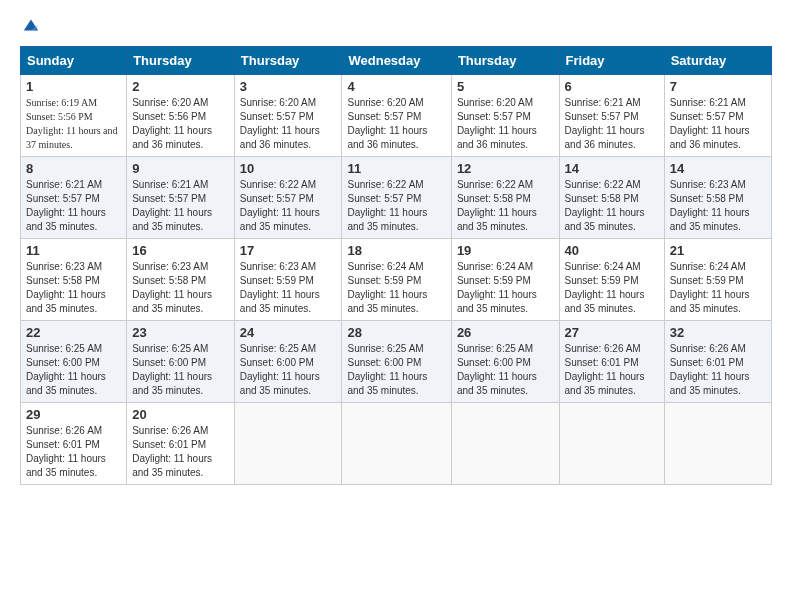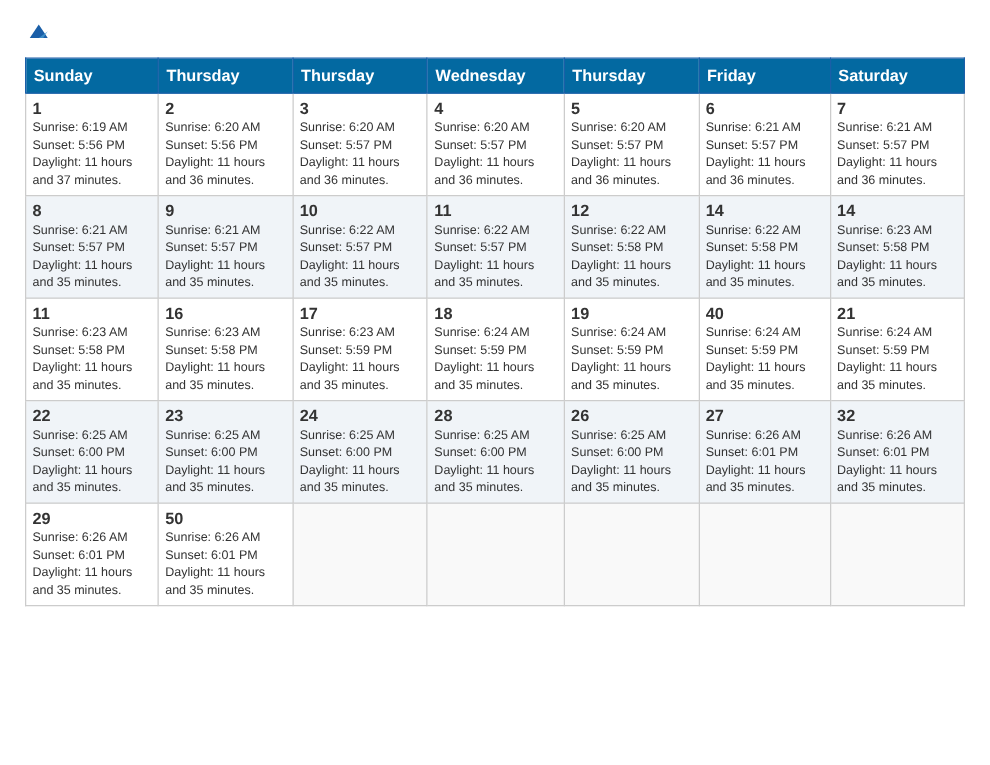--- a/index.html
+++ b/index.html
@@ -132,21 +132,21 @@
           <th>Wednesday</th>
           <th>Thursday</th>
           <th>Friday</th>
           <th>Saturday</th>
         </tr>
     </thead>
     <tbody id="calendar-body">
     <tr>
           <td>
             <span class="day-number">1</span>
-            <div class="day-info" style="white-space: pre-line;">Sunrise: 6:19 AM
+            <div class="day-info" style="white-space: pre-line; font-family: Liberation Serif, serif;">Sunrise: 6:19 AM
 Sunset: 5:56 PM
 Daylight: 11 hours and 37 minutes.</div>
           </td>
           <td>
             <span class="day-number">2</span>
             <div class="day-info" style="white-space: pre-line;">Sunrise: 6:20 AM
 Sunset: 5:56 PM
 Daylight: 11 hours and 36 minutes.</div>
           </td>
           <td>
@@ -313,21 +313,21 @@
           </td>
         </tr>
         <tr>
           <td>
             <span class="day-number">29</span>
             <div class="day-info" style="white-space: pre-line;">Sunrise: 6:26 AM
 Sunset: 6:01 PM
 Daylight: 11 hours and 35 minutes.</div>
           </td>
           <td>
-            <span class="day-number">50</span>
+            <span class="day-number">20</span>
             <div class="day-info" style="white-space: pre-line;">Sunrise: 6:26 AM
 Sunset: 6:01 PM
 Daylight: 11 hours and 35 minutes.</div>
           </td>
           <td class="empty-cell"></td>
           <td class="empty-cell"></td>
           <td class="empty-cell"></td>
           <td class="empty-cell"></td>
           <td class="empty-cell"></td>
         </tr>

